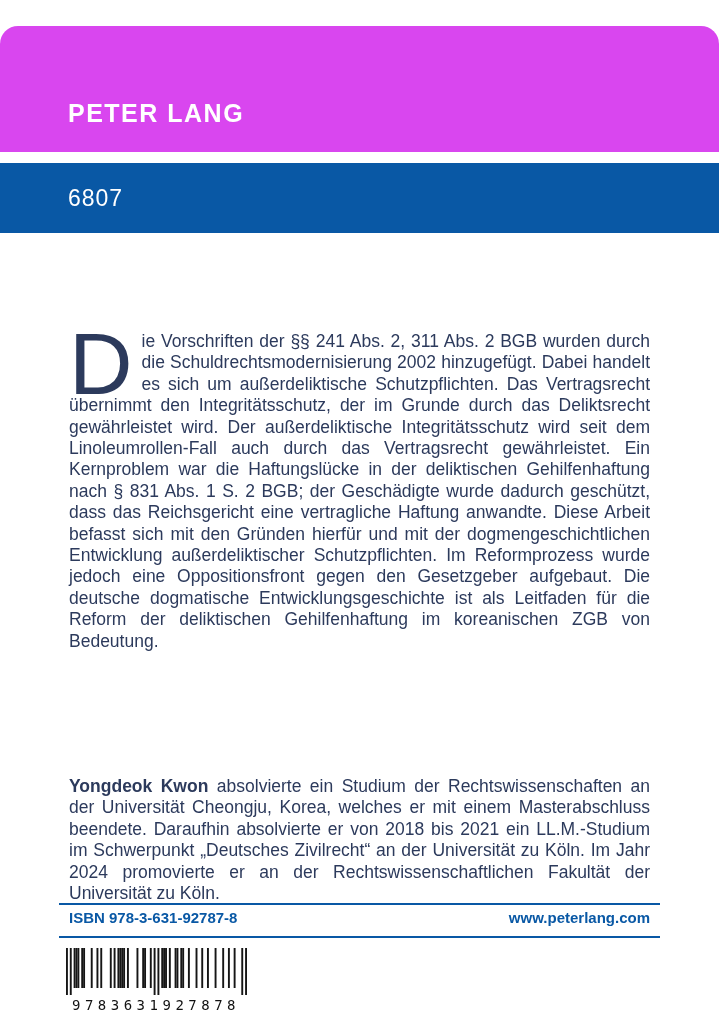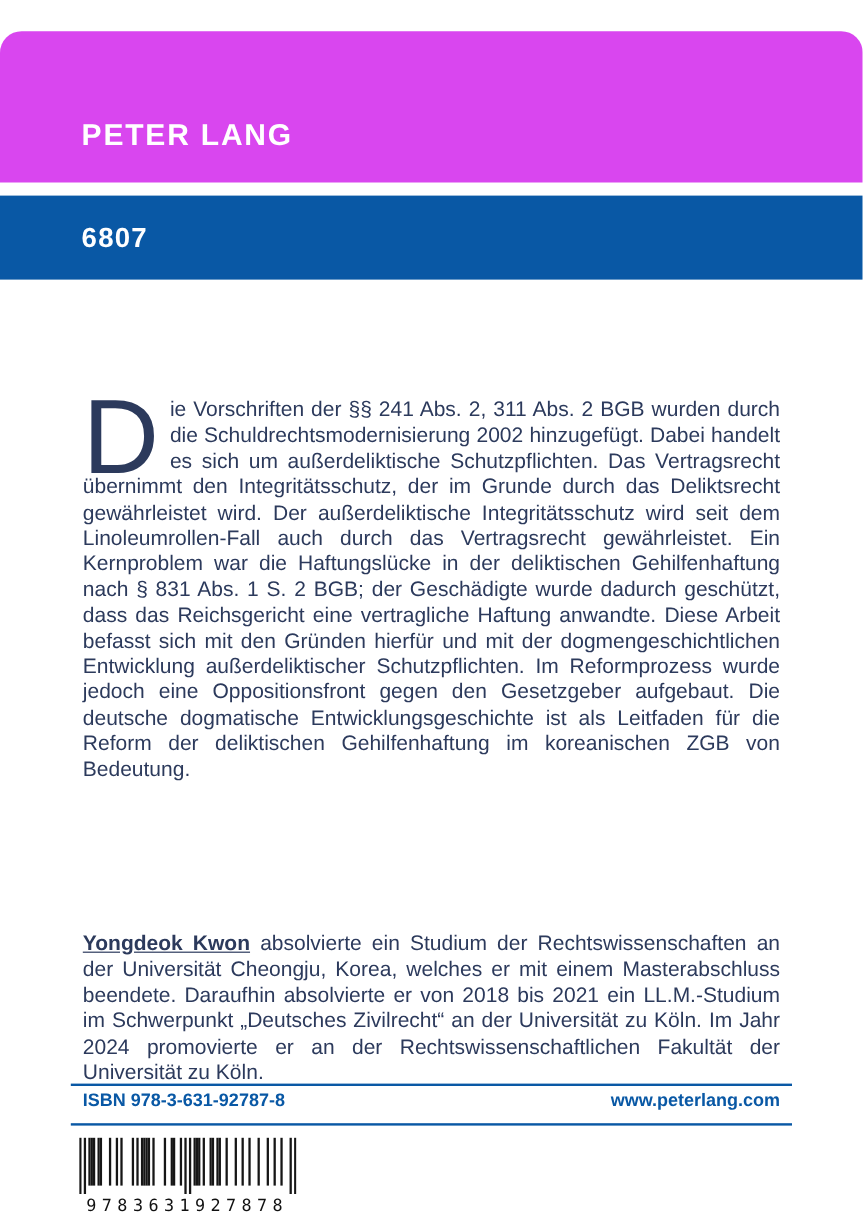--- a/index.html
+++ b/index.html
@@ -17,38 +17,38 @@
     border-radius:18px 18px 0 0;
     display:flex; align-items:flex-end;
     padding:0 0 24px 68px;
   }
   .publisher { color:#ffffff; font-size:25px; font-weight:700; letter-spacing:1.5px; }
 
   .band-blue {
     top:163px; height:70px; background:#0958a5;
     display:flex; align-items:center; padding-left:68px;
   }
-  .series { color:#ffffff; font-size:23px; font-weight:700; letter-spacing:1px; }
+  .series { color:#ffffff; font-size:23px; font-weight:400; letter-spacing:1px; }
 
   .blurb {
     position:absolute; top:331px; left:69px; width:581px;
     color:#2c3a5c; font-size:17.5px; line-height:21.4px;
     text-align:justify; hyphens:auto;
   }
   .dropcap {
     float:left; font-size:88px; line-height:62px;
     padding:2px 9px 0 0; font-weight:400; color:#2c3a5c;
   }
 
   .bio {
     position:absolute; top:776px; left:69px; width:581px;
     color:#2c3a5c; font-size:17.5px; line-height:21.4px;
     text-align:justify; hyphens:auto;
   }
-  .bio strong { font-weight:700;text-decoration:underline; }
+  .bio strong { font-weight:700; }
 
   .rule { position:absolute; left:59px; width:601px; height:2px; background:#0958a5; }
   .rule-top { top:903px; }
   .rule-bottom { top:936px; }
 
   .footer-row {
     position:absolute; top:909px; left:69px; width:581px;
     display:flex; justify-content:space-between;
     color:#0958a5; font-size:15px; font-weight:700;
   }

